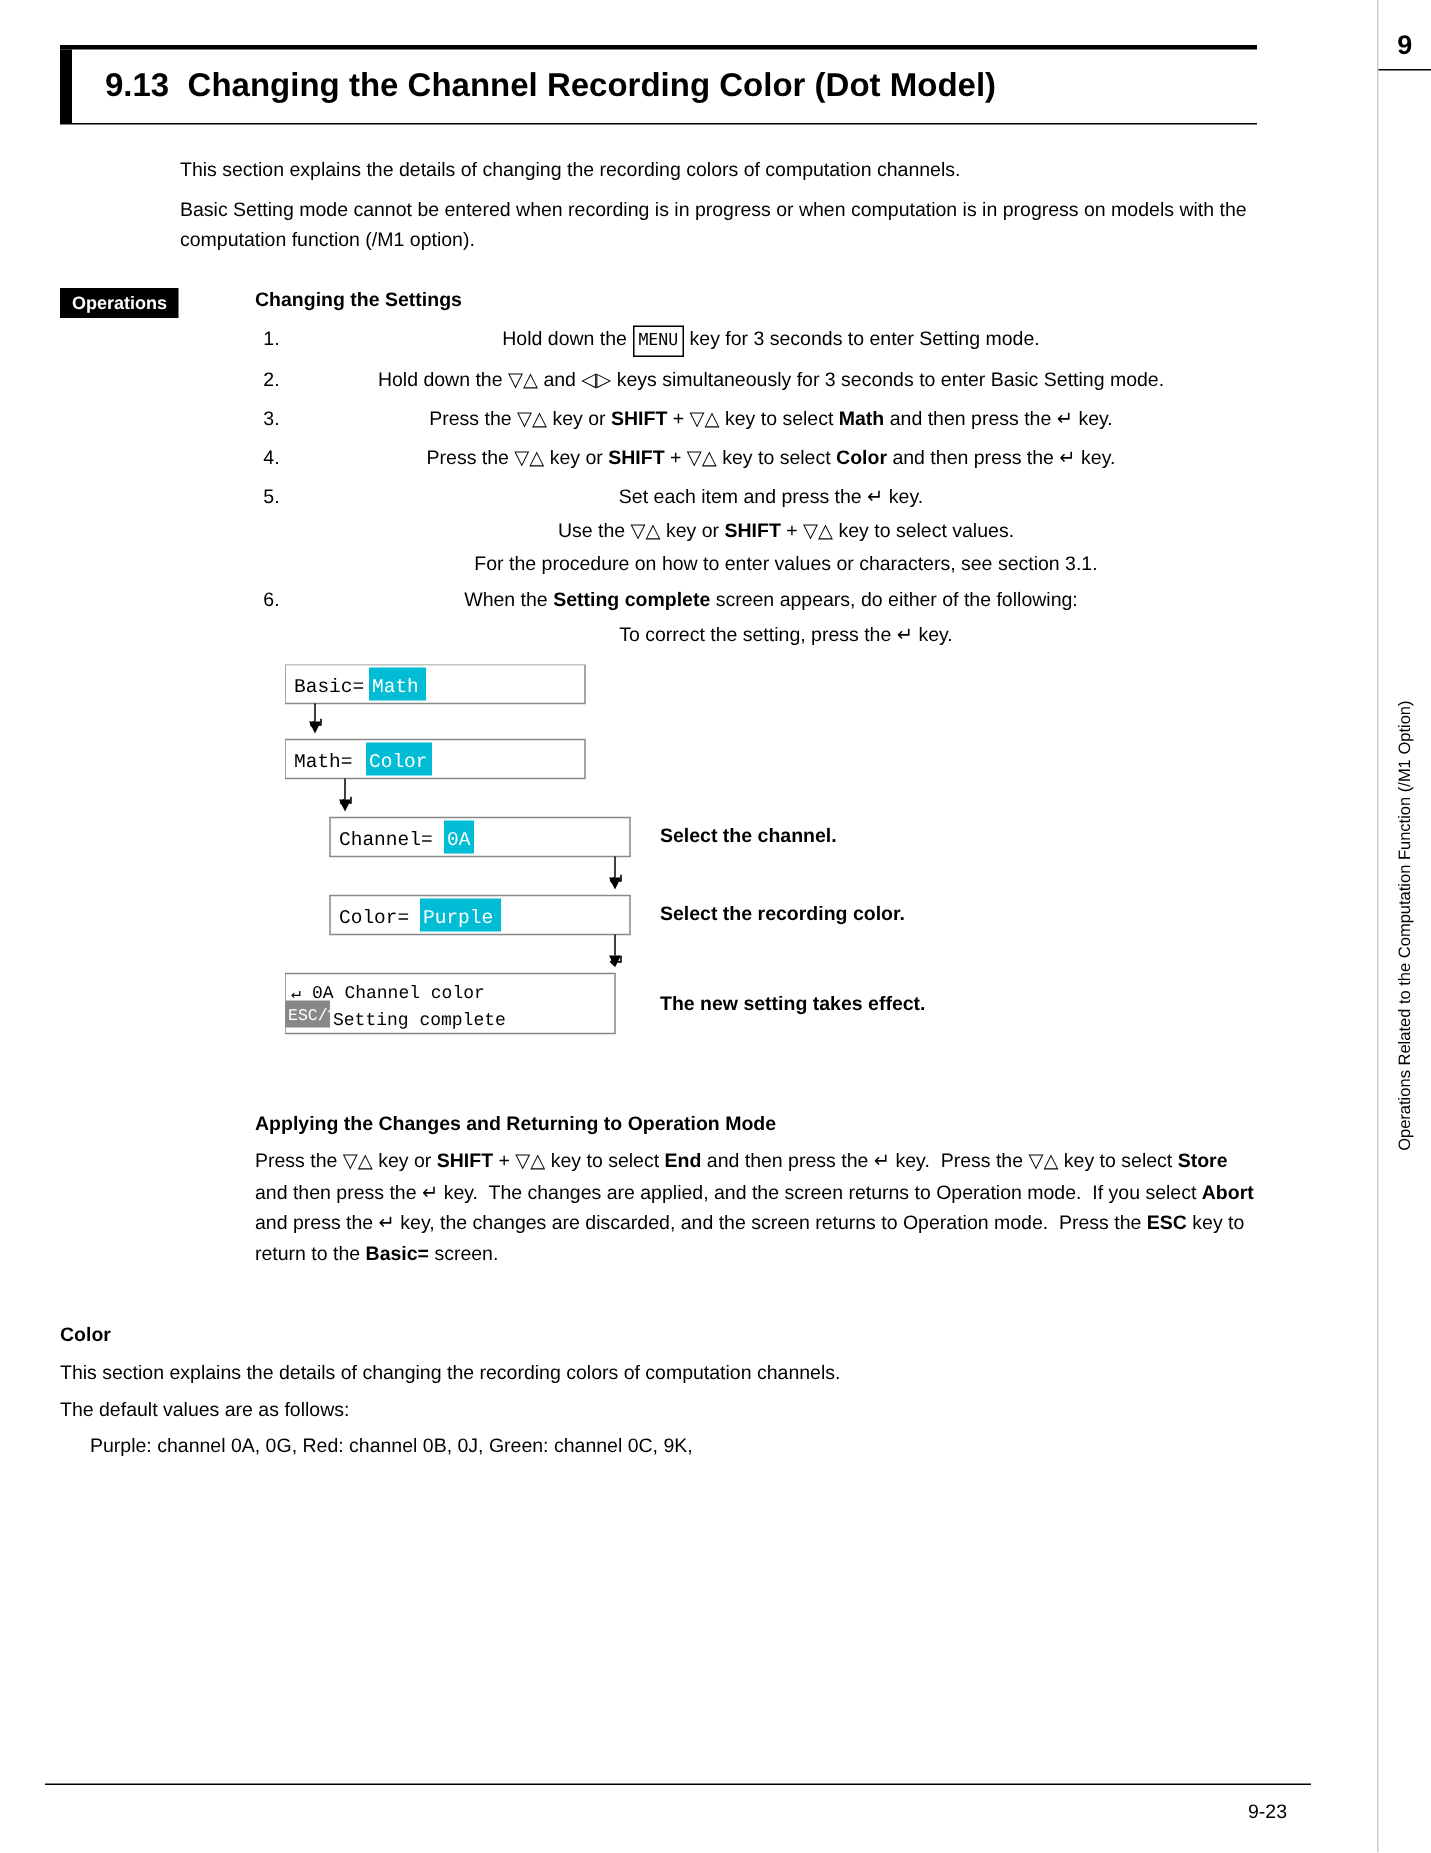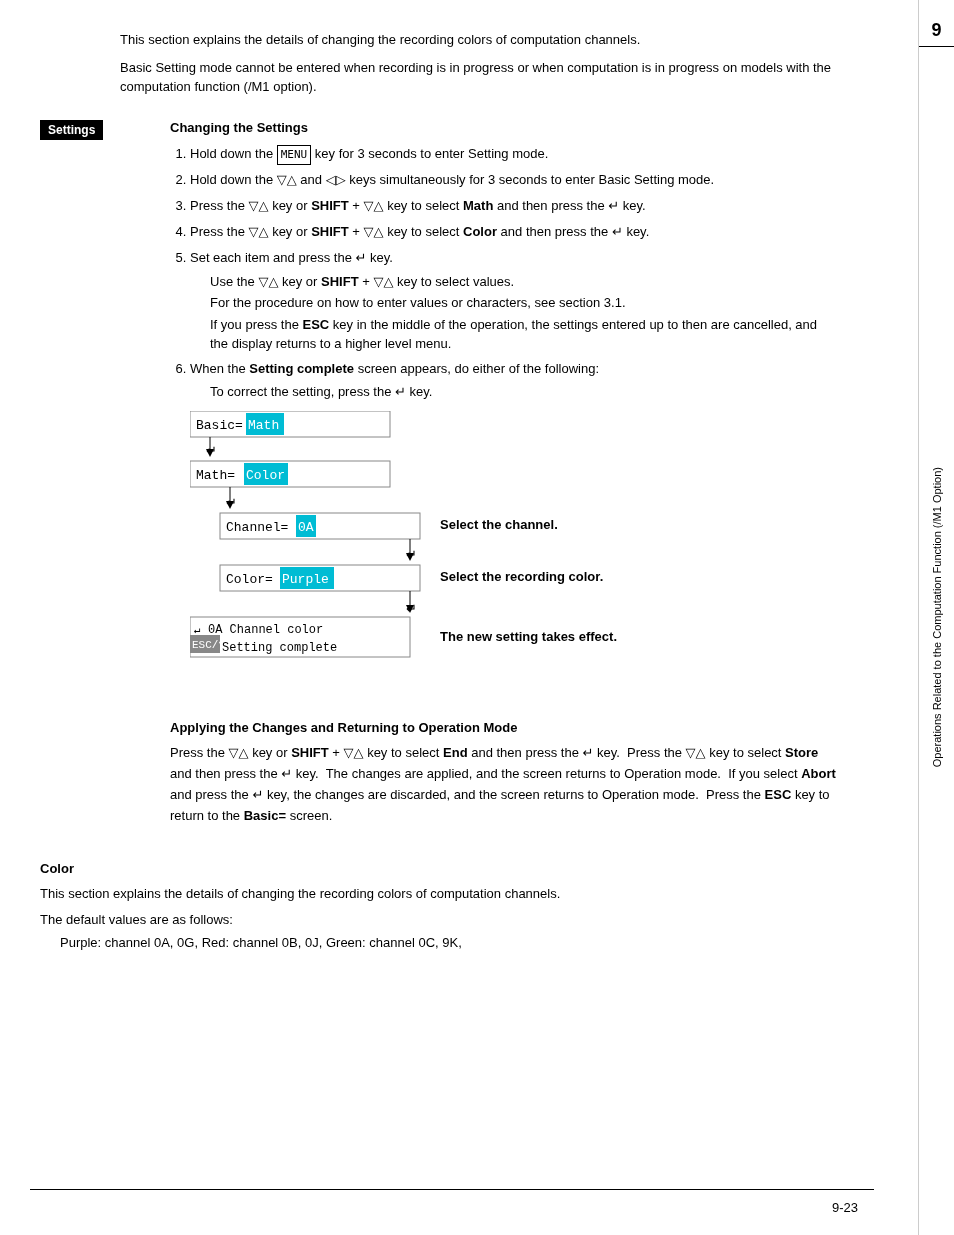--- a/index.html
+++ b/index.html
@@ -107,41 +107,42 @@
       font-weight: bold;
       margin-bottom: 8px;
       font-size: 13px;
     }
     ol {
       padding-left: 20px;
       line-height: 1.7;
     }
     ol li {
       margin-bottom: 4px;
+      text-align: center;
     }
     .key-box {
       display: inline-block;
       border: 1px solid #000;
       padding: 0 3px;
       font-size: 11px;
       font-family: monospace;
       background: #fff;
     }
     .bold { font-weight: bold; }
     .extra-para {
       margin-left: 20px;
       margin-top: 2px;
       line-height: 1.5;
     }
     
     .svg-diagram {
       margin: 10px 0 10px 20px;
     }
     .applying-section {
-      margin-top: 26px;
+      margin-top: 15px;
     }
     .page-number {
       position: absolute;
       bottom: 20px;
       right: 96px;
       font-size: 13px;
     }
     .bottom-line {
       position: absolute;
       bottom: 45px;
@@ -151,35 +152,40 @@
       background: #000;
     }
   </style>
 </head>
 <body>
 
 <div class="page-container">
   <div class="main-content">
 
     
+    <div class="chapter-header">
+      <div class="chapter-title">
+        <span>9.13</span>&nbsp;&nbsp;<span>Changing the Channel Recording Color (Dot Model)</span>
+      </div>
+    </div>
 
     
     <div class="intro-text">
       <span>This section explains the details of changing the recording colors of computation channels.</span>
     </div>
     <div class="intro-text">
       <span>Basic Setting mode cannot be entered when recording is in progress or when computation is in progress on models with the computation function (/M1 option).</span>
     </div>
 
     <br>
 
     
     <div class="section-block">
       <div class="label-col">
-        <span class="section-label">Settings</span>
+        <span class="section-label">Operations</span>
       </div>
       <div class="content-col">
 
         <div class="subsection-title">Changing the Settings</div>
 
         <ol>
           <li>
             Hold down the <span class="key-box">MENU</span> key for 3 seconds to enter Setting mode.
           </li>
           <li>
@@ -188,21 +194,20 @@
           <li>
             Press the ▽△ key or <span class="bold">SHIFT</span> + ▽△ key to select <span class="bold">Math</span> and then press the ↵ key.
           </li>
           <li>
             Press the ▽△ key or <span class="bold">SHIFT</span> + ▽△ key to select <span class="bold">Color</span> and then press the ↵ key.
           </li>
           <li>
             Set each item and press the ↵ key.
             <div class="extra-para">Use the ▽△ key or <span class="bold">SHIFT</span> + ▽△ key to select values.</div>
             <div class="extra-para">For the procedure on how to enter values or characters, see section 3.1.</div>
-            <div class="extra-para">If you press the <span class="bold">ESC</span> key in the middle of the operation, the settings entered up to then are cancelled, and the display returns to a higher level menu.</div>
           </li>
           <li>
             When the <span class="bold">Setting complete</span> screen appears, do either of the following:
             <div class="extra-para">To correct the setting, press the ↵ key.</div>
           </li>
         </ol>
 
         
         <div class="svg-diagram">
           <svg width="560" height="280">

